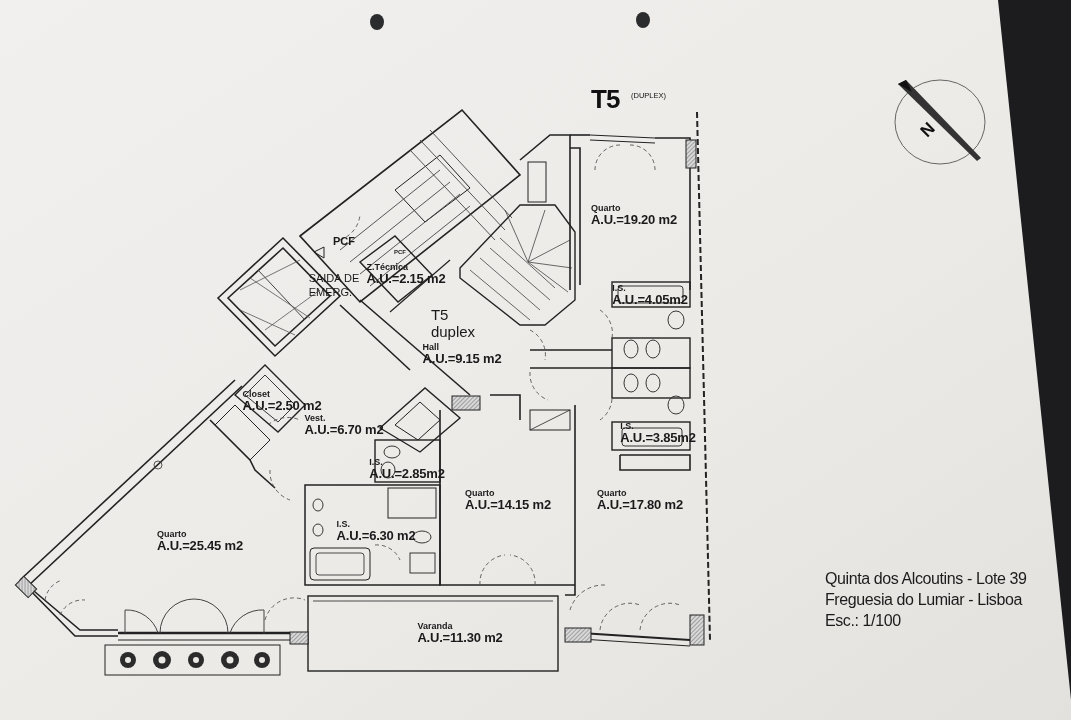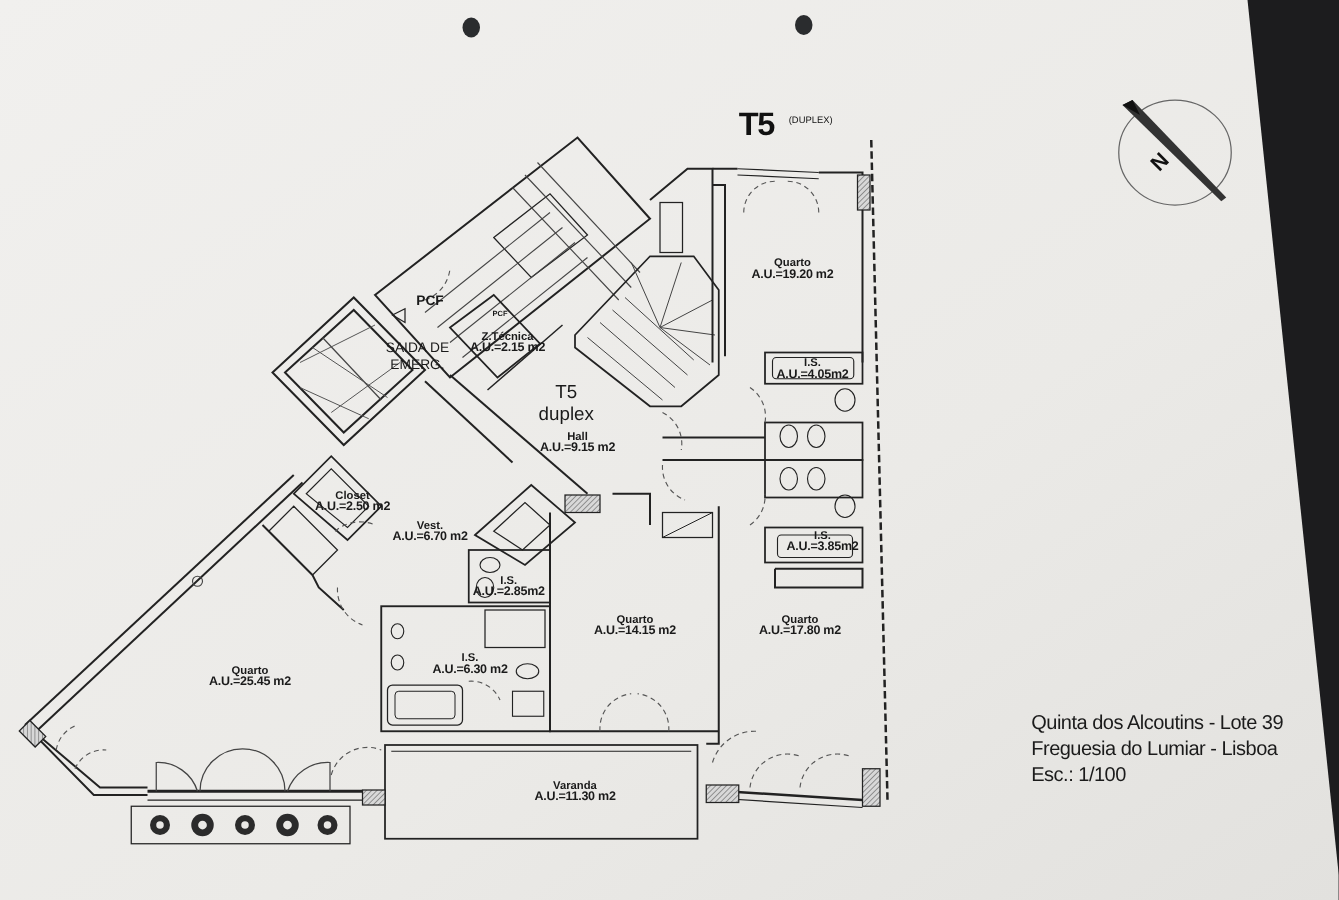--- a/index.html
+++ b/index.html
@@ -7,25 +7,25 @@
     width:1071px; height:720px; overflow:hidden; position:relative;
     background:#1c1c1e;
     font-family:"Liberation Sans", sans-serif;
   }
   .paper {
     position:absolute; left:0; top:0; width:1071px; height:720px;
   }
   .paper svg { position:absolute; left:0; top:0; }
   .lbl {
     position:absolute; transform:translate(-50%,-50%);
-    text-align:center; color:#1a1a1a; font-weight:bold; white-space:nowrap;
+    text-align:left; color:#1a1a1a; font-weight:bold; white-space:nowrap;
     line-height:1.05;
   }
   .room-name { font-size:9px; display:block; }
-  .room-area { font-size:10px; display:block; letter-spacing:-0.2px; }
+  .room-area { font-size:13px; display:block; letter-spacing:-0.2px; }
   .big-label { font-weight:normal; font-size:15px; line-height:1.15; }
   .small-plain { font-weight:normal; font-size:11px; line-height:1.25; }
   .title-main { position:absolute; left:591px; top:84px; font-size:26px; font-weight:bold; color:#111; letter-spacing:-1px;}
   .title-sub { position:absolute; left:631px; top:91px; font-size:7.5px; font-weight:normal; color:#111; }
   .info-block { position:absolute; left:825px; top:568px; color:#1b1b1b; }
   .info-heading { font-size:19px; letter-spacing:-0.3px; margin-bottom:4px; display:block; }
   .info-line { font-size:16px; display:block; line-height:21px; letter-spacing:-0.4px; white-space:nowrap; }
   .compass-n { position:absolute; left:922px; top:120px; font-size:17px; font-weight:bold; color:#111; transform:rotate(-45deg); }
 </style>
 </head>

